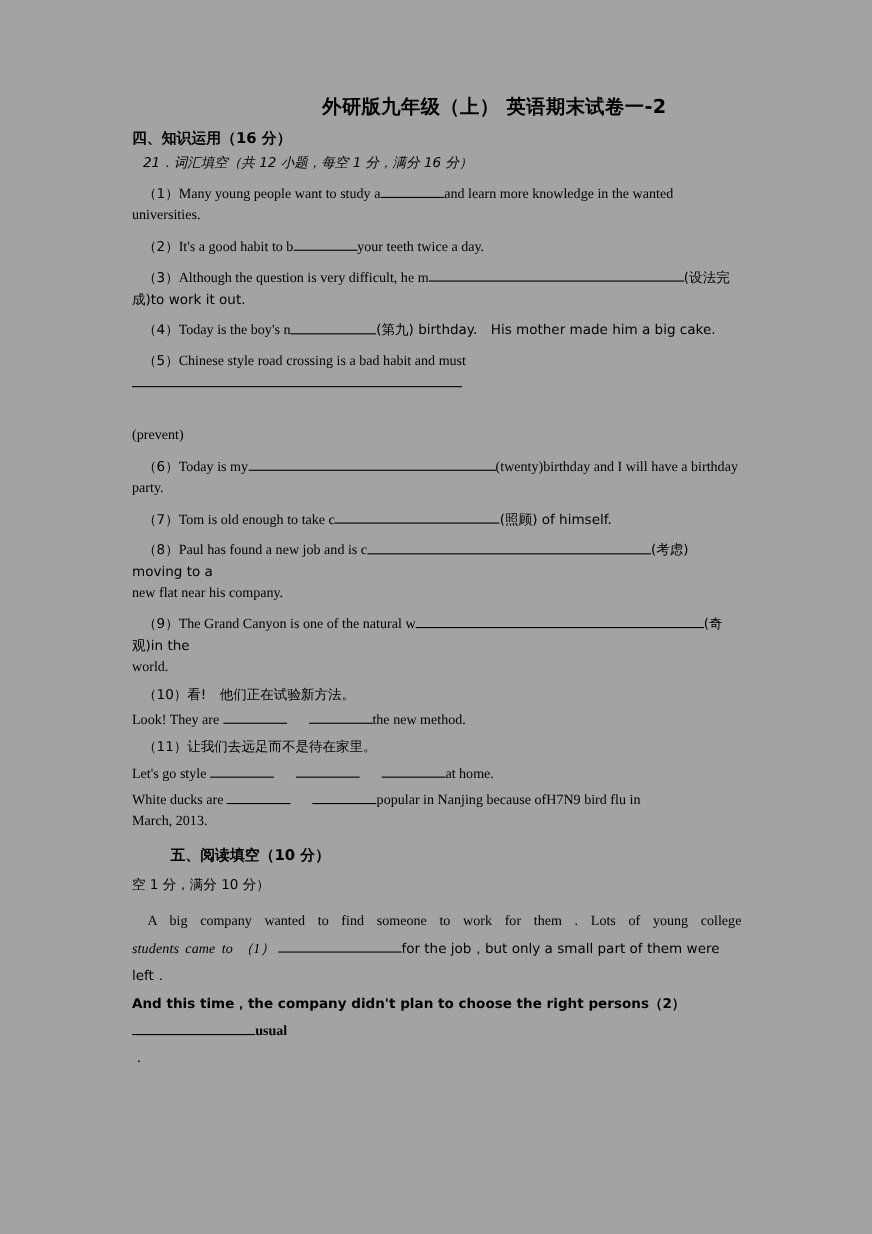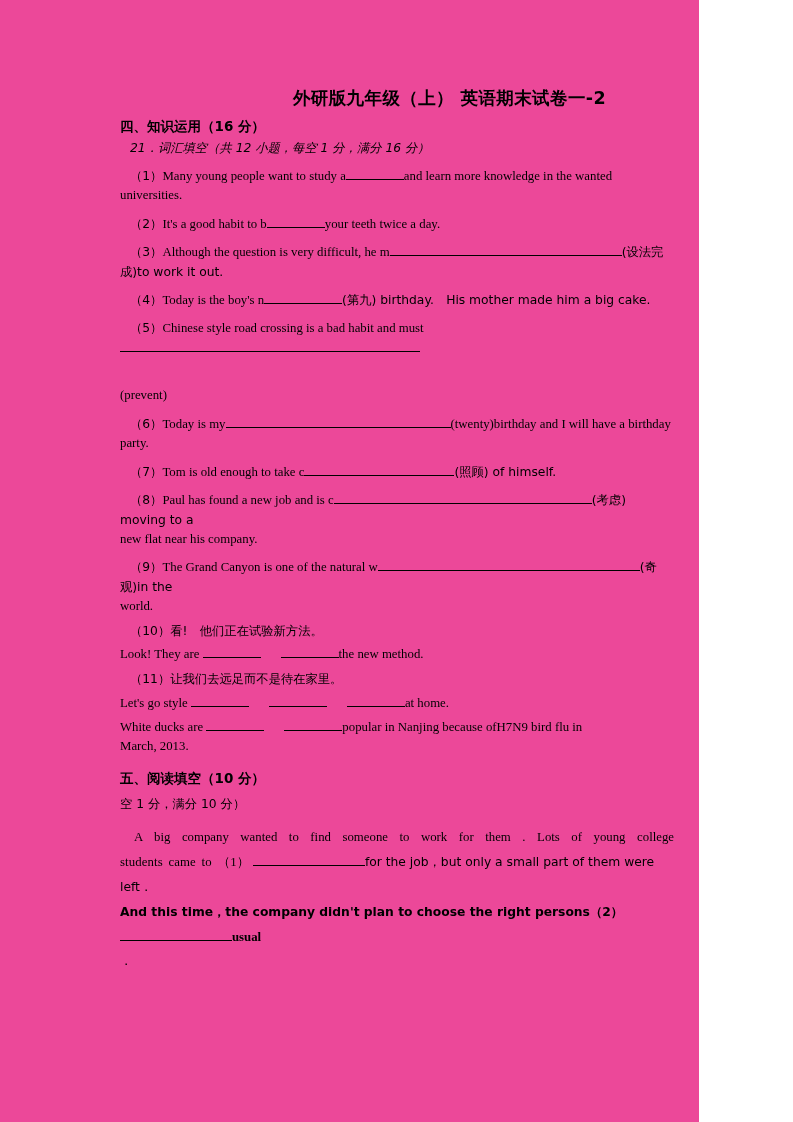--- a/index.html
+++ b/index.html
@@ -11,23 +11,23 @@
     width: 793px;
     height: 1122px;
     position: relative;
     font-family: "Liberation Serif", "DejaVu Serif", serif;
     color: #000000;
     overflow: hidden;
   }
   .page {
     position: absolute;
     left: 0; top: 0;
-    width: 699px;
+    width: 793px;
     height: 1122px;
-    background: #ec4899;
+    background: #a3a3a3;
   }
   .content {
     position: absolute;
     left: 120px;
     top: 88px;
     width: 554px;
   }
   
   .doc-title {
     font-size: 17.5px;
@@ -93,20 +93,21 @@
     font-family: "DejaVu Sans", "Liberation Sans", sans-serif;
     font-size: 12.3px;
   }
   .cn-b {
     font-family: "DejaVu Sans", "Liberation Sans", sans-serif;
     font-weight: bold;
   }
   .wide-space {
     letter-spacing: 0.1px;
     word-spacing: 2.4px;
+    font-style: italic;
   }
   .passage {
     font-size: 12.8px;
     line-height: 1.95;
   }
 </style>
 </head>
 <body>
 
 <div class="page">
@@ -172,21 +173,21 @@
     </div>
     <div class="para gap-sm">
       <span>Let's go style</span>&nbsp;<span class="blank bl-s"></span><span class="bl-sp"></span><span class="blank bl-s"></span><span class="bl-sp"></span><span class="blank bl-s"></span><span>at home.</span>
     </div>
 
     <div class="para gap-sm">
       <span>White  ducks are</span>&nbsp;<span class="blank bl-s"></span><span class="bl-sp"></span><span class="blank bl-s"></span><span>popular in Nanjing because ofH7N9 bird flu in</span>
     </div>
     <div class="para">March, 2013.</div>
 
-    <div class="section-heading cn-b" style="margin-top:11px;">五、阅读填空（10 分）</div>
+    <div class="section-heading cn-b" style="margin-top:11px;margin-left:35px;">五、阅读填空（10 分）</div>
 
     <div class="para cn" style="margin-top:7px;">空 1 分，满分 10 分）</div>
 
     <div class="passage" style="margin-top:11px;">
       <div class="para justified indent2" style="line-height:1.95;">A  big  company  wanted  to   find   someone to work  for them  .    Lots   of young  college</div>
       <div class="para" style="line-height:1.95;">
         <span class="wide-space">students  came to  （1）</span>&nbsp;<span class="blank bl-l"></span><span class="cn">for the job，but only a small part of them were left．</span>
       </div>
       <div class="para" style="line-height:1.95;font-weight:bold;">
         <span class="cn">And this time，the company didn't plan to choose the right persons（2）</span>&nbsp;<span class="blank bl-l"></span><span>usual</span>

